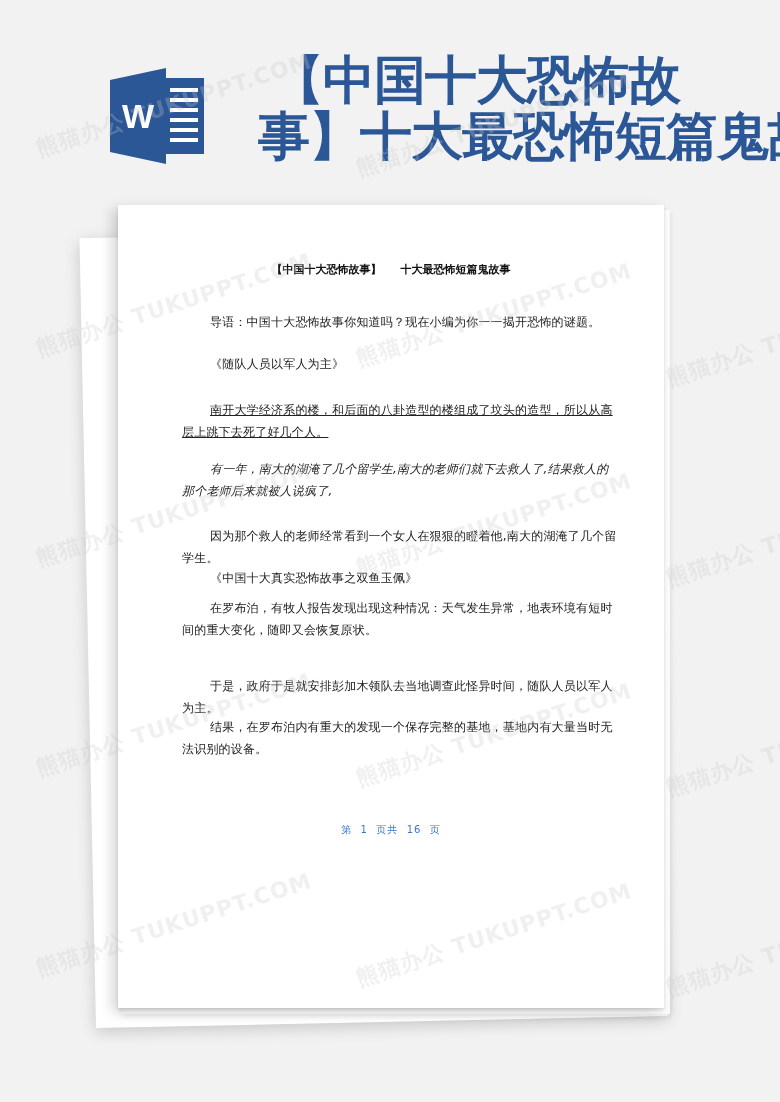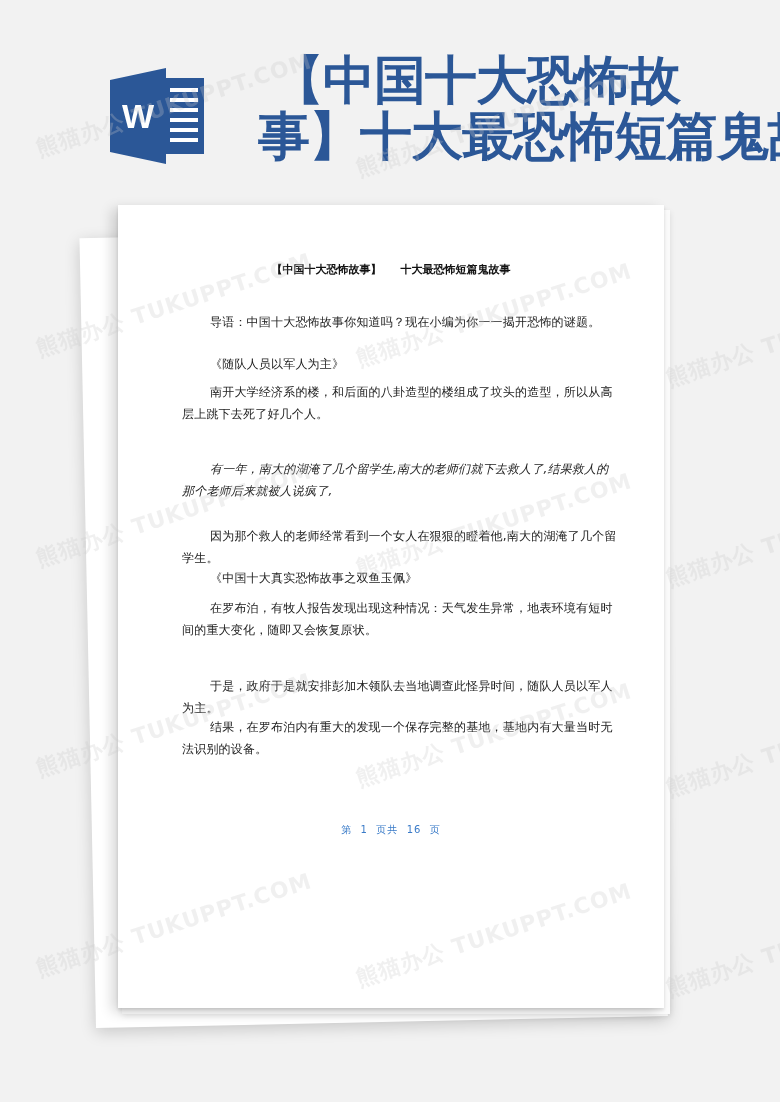--- a/index.html
+++ b/index.html
@@ -74,21 +74,21 @@
   </div>
 </div>
 
 <div class="page-back"></div>
 <div class="page-mid"></div>
 
 <div class="page">
   <div class="doc-title">【中国十大恐怖故事】     十大最恐怖短篇鬼故事</div>
   <div class="para" style="top:106px;">导语：中国十大恐怖故事你知道吗？现在小编为你一一揭开恐怖的谜题。</div>
   <div class="para" style="top:148px;">《随队人员以军人为主》</div>
-  <div class="para" style="top:176px;">南开大学经济系的楼，和后面的八卦造型的楼组成了坟头的造型，所以从高层上跳下去死了好几个人。</div>
+  <div class="para" style="top:194px;text-decoration:underline;">南开大学经济系的楼，和后面的八卦造型的楼组成了坟头的造型，所以从高层上跳下去死了好几个人。</div>
   <div class="para" style="top:253px;font-style:italic;">有一年，南大的湖淹了几个留学生,南大的老师们就下去救人了,结果救人的那个老师后来就被人说疯了,</div>
   <div class="para" style="top:320px;">因为那个救人的老师经常看到一个女人在狠狠的瞪着他,南大的湖淹了几个留学生。</div>
   <div class="para" style="top:362px;">《中国十大真实恐怖故事之双鱼玉佩》</div>
   <div class="para" style="top:392px;">在罗布泊，有牧人报告发现出现这种情况：天气发生异常，地表环境有短时间的重大变化，随即又会恢复原状。</div>
   <div class="para" style="top:511px;">结果，在罗布泊内有重大的发现一个保存完整的基地，基地内有大量当时无法识别的设备。</div>
   <div class="para" style="top:470px;">于是，政府于是就安排彭加木领队去当地调查此怪异时间，随队人员以军人为主。</div>
   <div class="footer">第  1  页共  16  页</div>
 </div>
 
 <div class="wm" style="left:30px; top:90px;">熊猫办公 TUKUPPT.COM</div>

